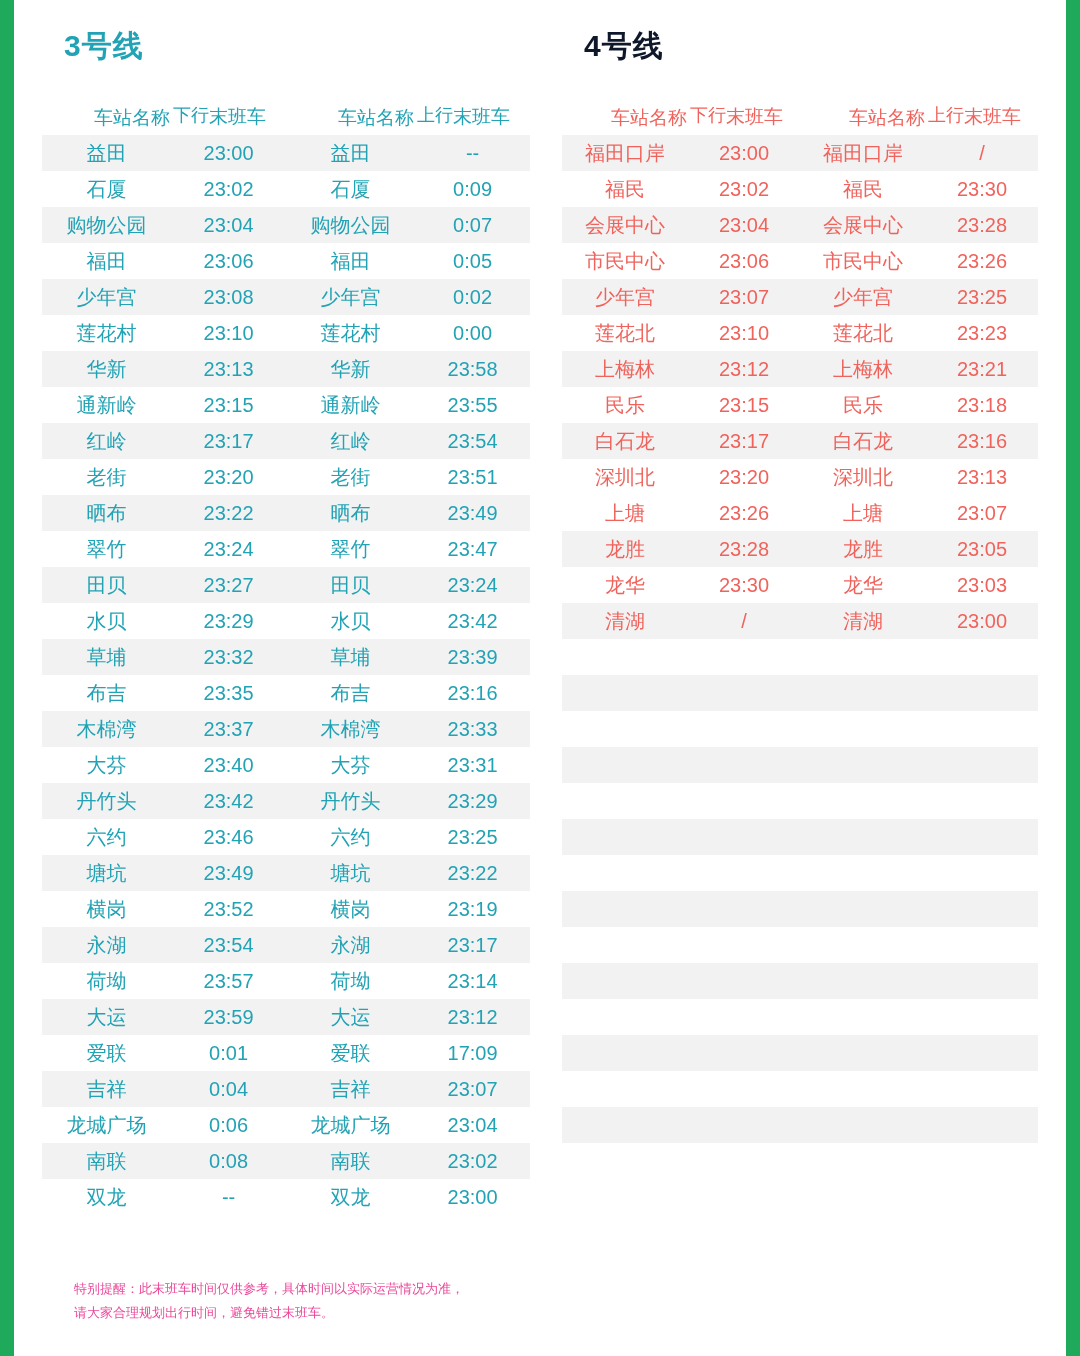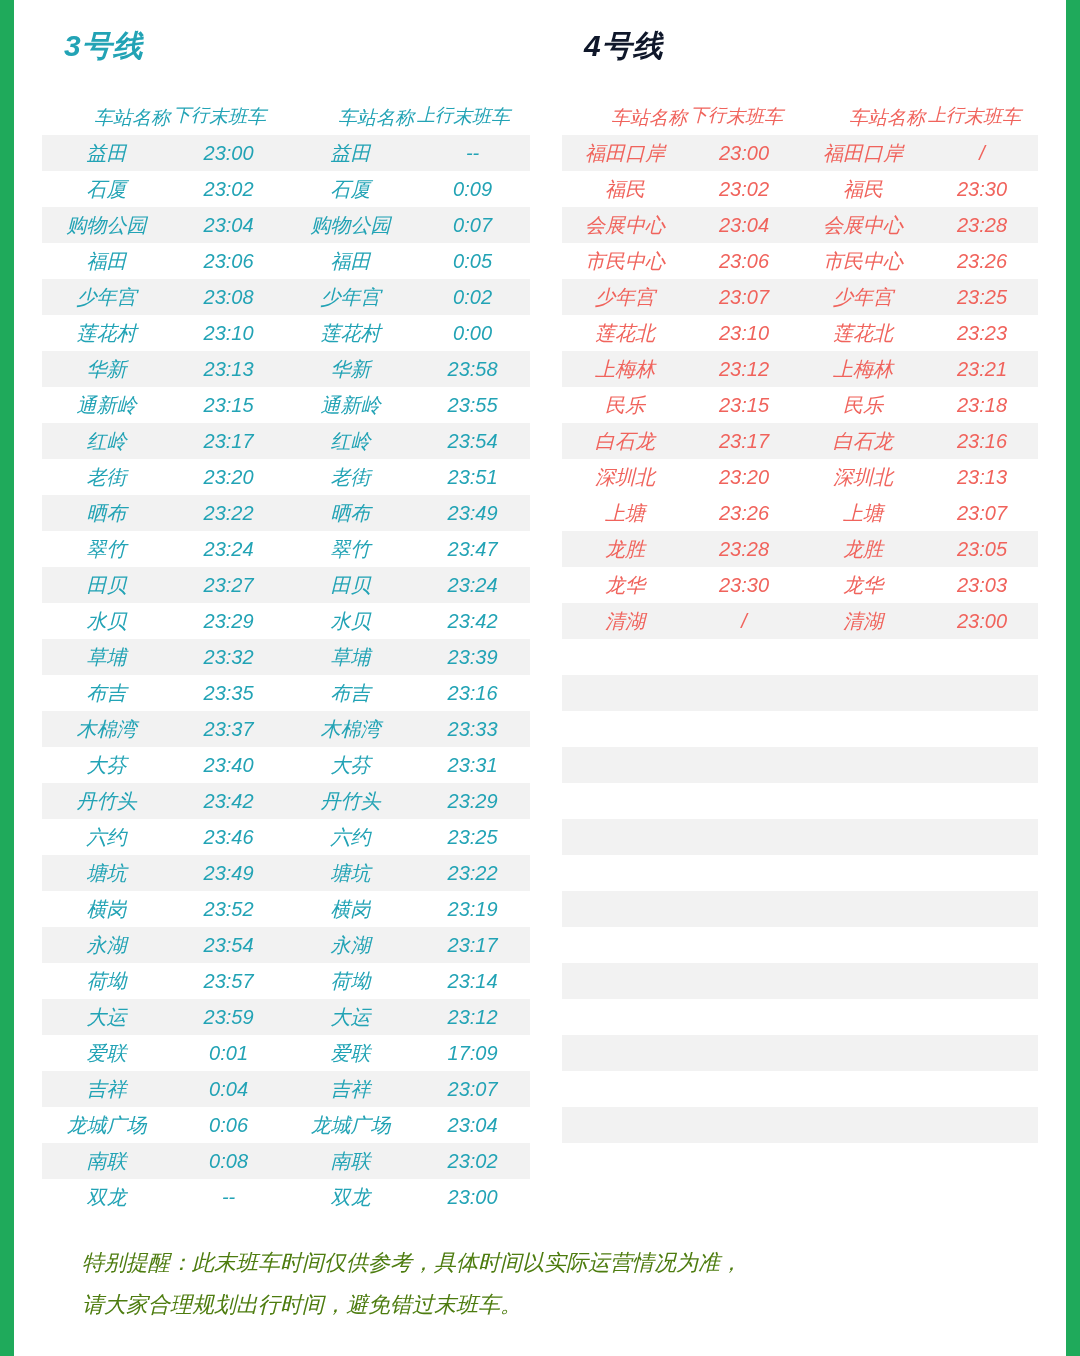--- a/index.html
+++ b/index.html
@@ -23,21 +23,20 @@
   .edge.left { left: 0; }
   .edge.right { right: 0; }
 
   .page {
     position: absolute;
     left: 14px;
     right: 14px;
     top: 0;
     bottom: 0;
     padding: 10px 28px 0 28px;
-    font-style: italic;
   }
 
   .cols {
     display: flex;
     flex-direction: row;
     align-items: flex-start;
   }
   .line-block {
     width: 50%;
     position: relative;
@@ -99,24 +98,24 @@
   }
   tr.alt td { background: #f2f2f2; }
   tr td { background: #ffffff; }
   .line3 td { color: #22a3b5; }
   .line4 td { color: #f0635c; }
   col.c-station { width: 108px; }
   col.c-time { width: 96px; }
 
   .note {
     position: absolute;
-    left: 68px;
+    left: 60px;
     bottom: 30px;
-    font-size: 22px;
-    color: #4d7c0f;
+    font-size: 13px;
+    color: #ec4899;
     line-height: 1.9;
   }
 </style>
 </head>
 <body>
 
 <div class="edge left"></div>
 <div class="edge right"></div>
 
 <div class="page">

